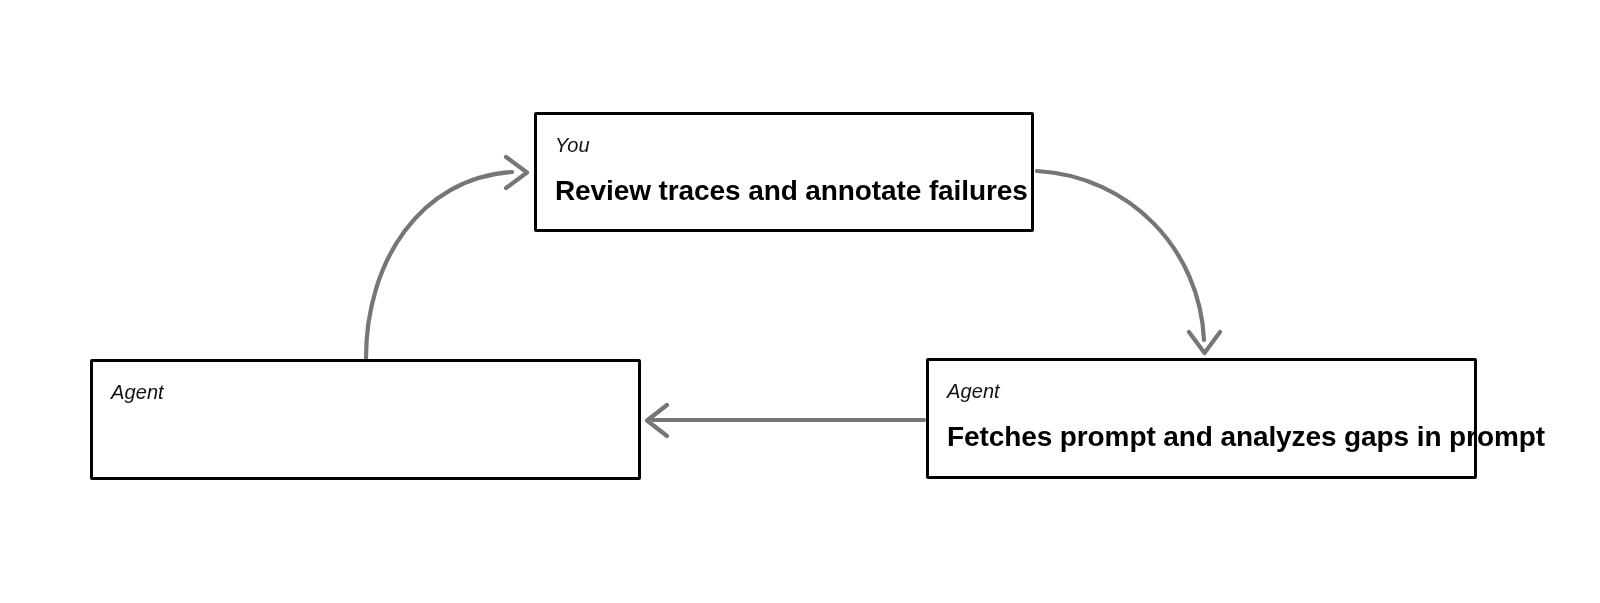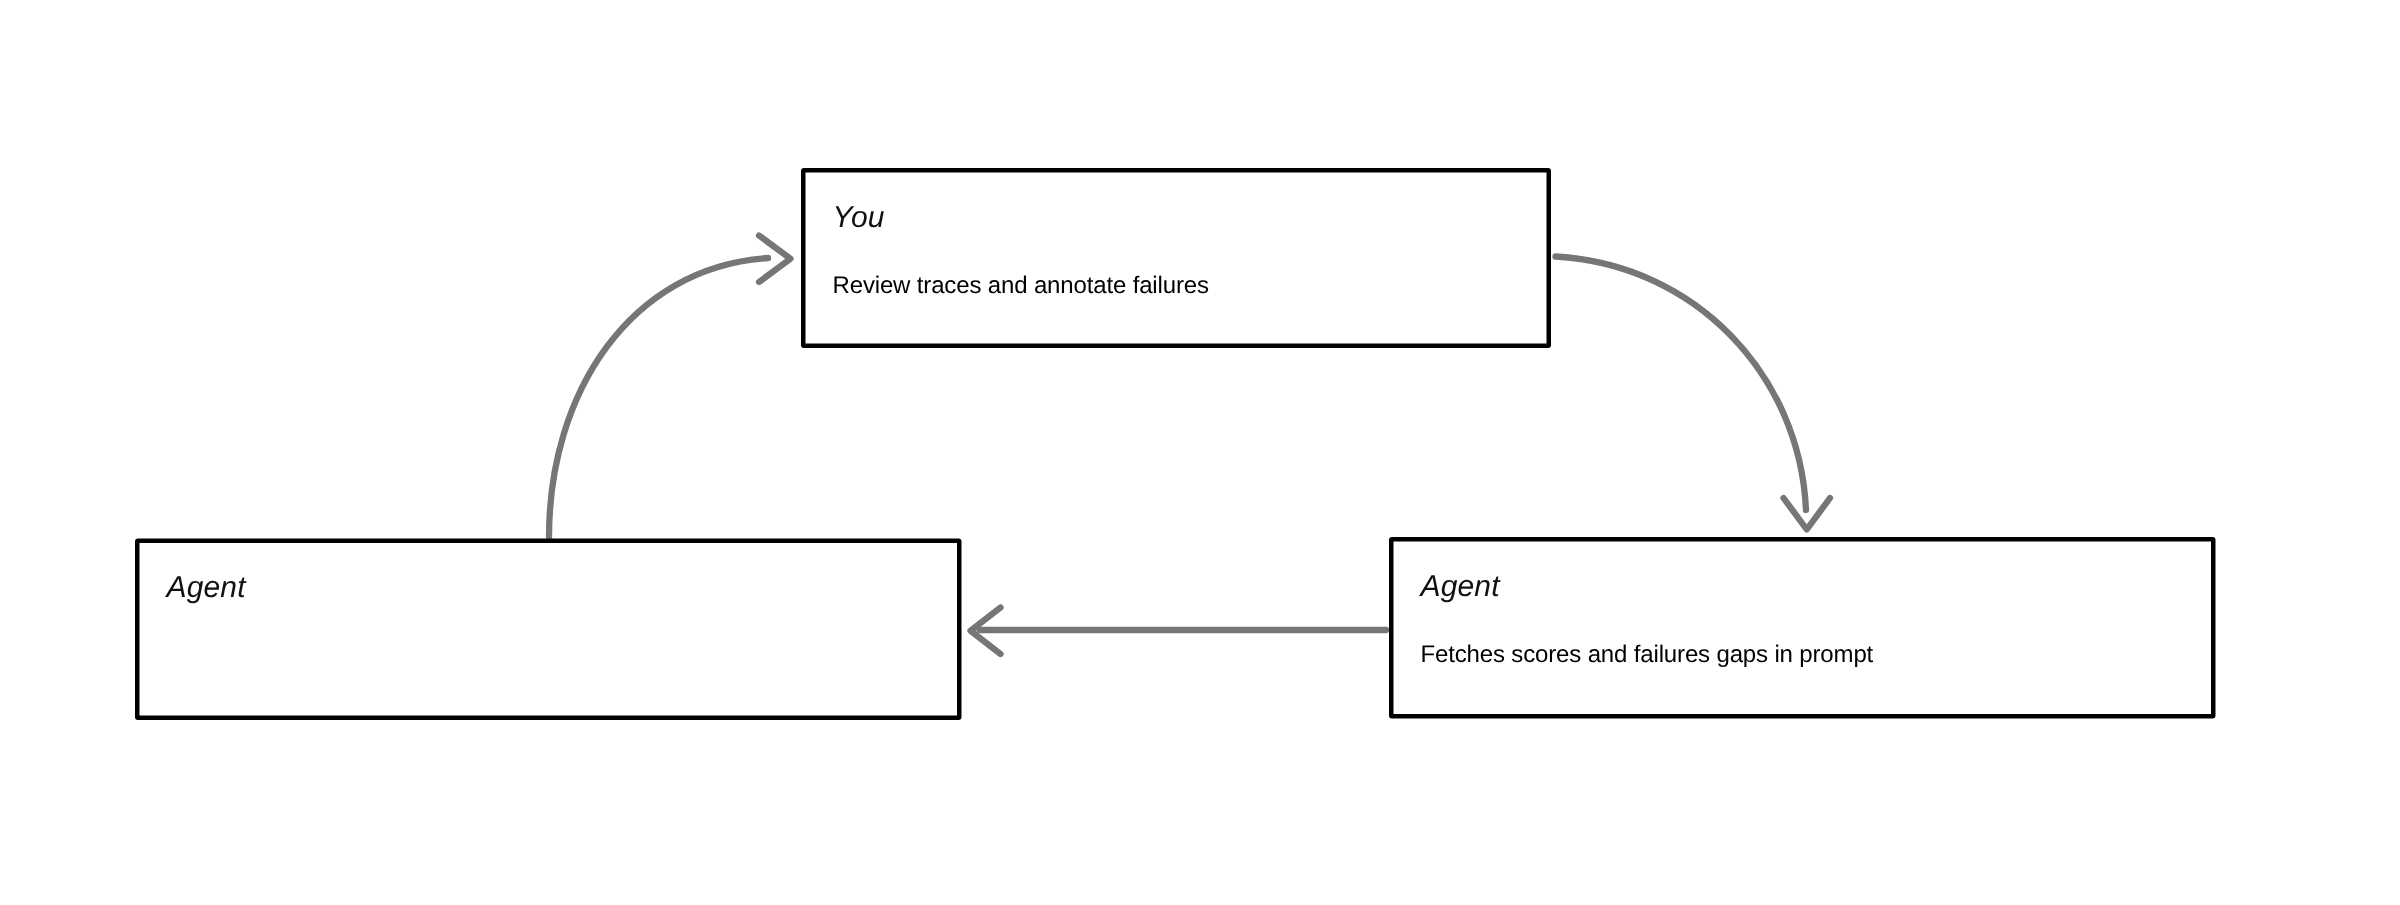--- a/index.html
+++ b/index.html
@@ -39,22 +39,22 @@
   }
   .node-role {
     font-style: italic;
     font-weight: 400;
     font-size: 20px;
     line-height: 24px;
     color: #111111;
     letter-spacing: 0.1px;
   }
   .node-action {
-    font-weight: 400;
-    font-size: 16px;
+    font-weight: 700;
+    font-size: 28px;
     line-height: 28px;
     color: #000000;
     margin-top: 20px;
     letter-spacing: -0.1px;
     white-space: nowrap;
   }
   #node-you {
     left: 534px;
     top: 112px;
     width: 500px;
@@ -96,20 +96,20 @@
     </g>
   </svg>
 
   <div class="node" id="node-you">
     <div class="node-role">You</div>
     <div class="node-action">Review traces and annotate failures</div>
   </div>
 
   <div class="node" id="node-fetches">
     <div class="node-role">Agent</div>
-    <div class="node-action">Fetches scores and failures gaps in prompt</div>
+    <div class="node-action">Fetches prompt and analyzes gaps in prompt</div>
   </div>
 
   <div class="node" id="node-updates">
     <div class="node-role">Agent</div>
   </div>
 
 </div>
 
 </body></html>

